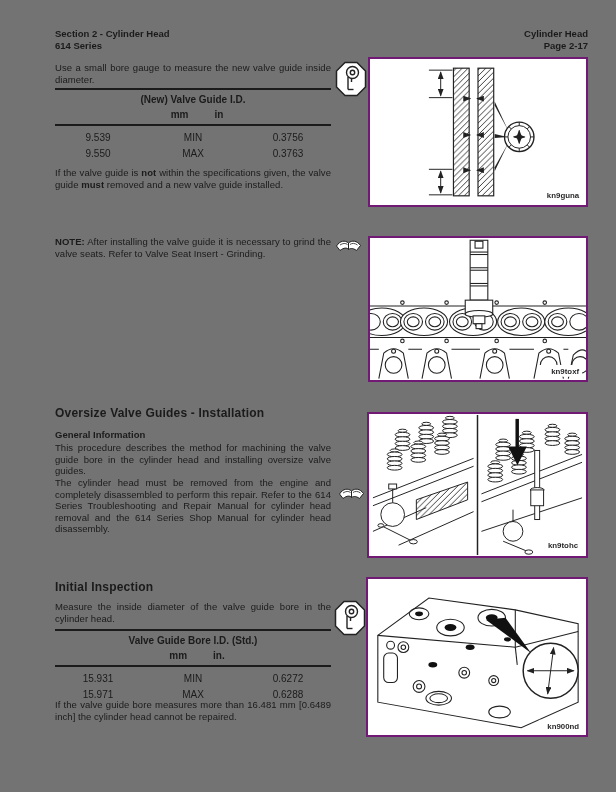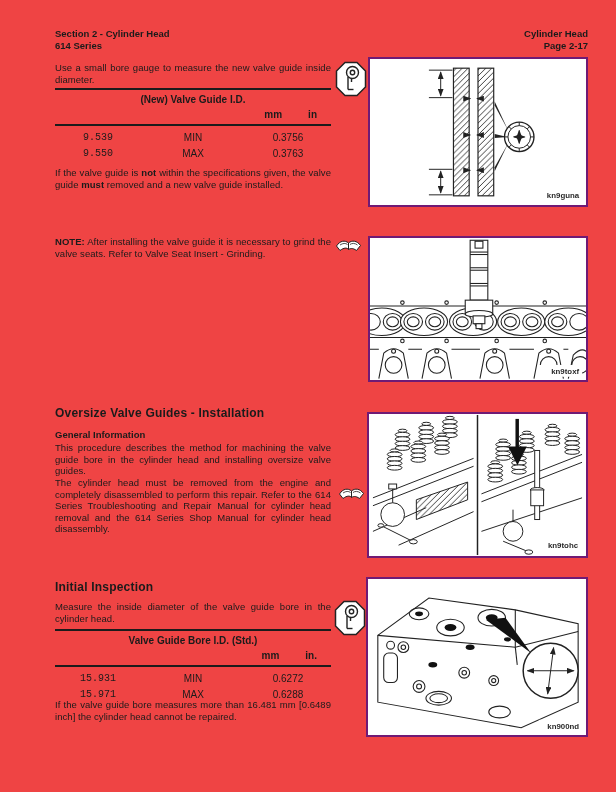--- a/index.html
+++ b/index.html
@@ -1,44 +1,44 @@
 <!DOCTYPE html>
 <html><head>
 <meta charset="utf-8">
 <style>
   * { margin:0; padding:0; box-sizing:border-box; }
   html,body { background:#ffffff; }
   #page {
     position:relative; width:616px; height:792px; margin:0 auto;
-    background:#ef4444; overflow:hidden;
+    background:#737373; overflow:hidden;
     font-family:"Liberation Sans", sans-serif; color:#1b1b1b;
     -webkit-font-smoothing:antialiased;
   }
   .abs { position:absolute; }
   .hdr { font-size:9.5px; font-weight:bold; line-height:11.5px; }
   .hdr-right { text-align:right; }
   p.body {
     font-size:9.5px; line-height:11.6px; text-align:justify;
     width:276px; letter-spacing:0.05px;
   }
   .h1 { font-size:12px; font-weight:bold; letter-spacing:0.2px; }
   .h2 { font-size:9.5px; font-weight:bold; }
   b { font-weight:bold; }
 
   .spec-table { left:55px; width:276px; font-size:10px; }
   .t-title {
     border-top:2px solid #1b1b1b; font-weight:bold;
     text-align:center; padding:4px 0 2px;
   }
   .t-head {
-    display:flex; justify-content:flex-end; font-weight:bold;
+    display:flex; justify-content:center; font-weight:bold;
     padding:2px 14px 4px 22px; border-bottom:2px solid #1b1b1b;gap:26px;
   }
   .t-row { display:grid; grid-template-columns:86px 1fr 86px; padding-top:5.5px; }
-  .t-row .c1 { text-align:center;font-family:Liberation Mono, monospace; }
+  .t-row .c1 { text-align:center; }
   .t-row .c2 { text-align:center; }
   .t-row .c3 { text-align:center; }
 
   .fig {
     border:2px solid #701a75; background:#fff;
   }
   .fig svg { display:block; width:100%; height:100%; }
   .fig text { font-family:"Liberation Sans", sans-serif; font-weight:bold; fill:#2a2a2a; }
   .icon svg { display:block; width:100%; height:100%; }
 </style>

